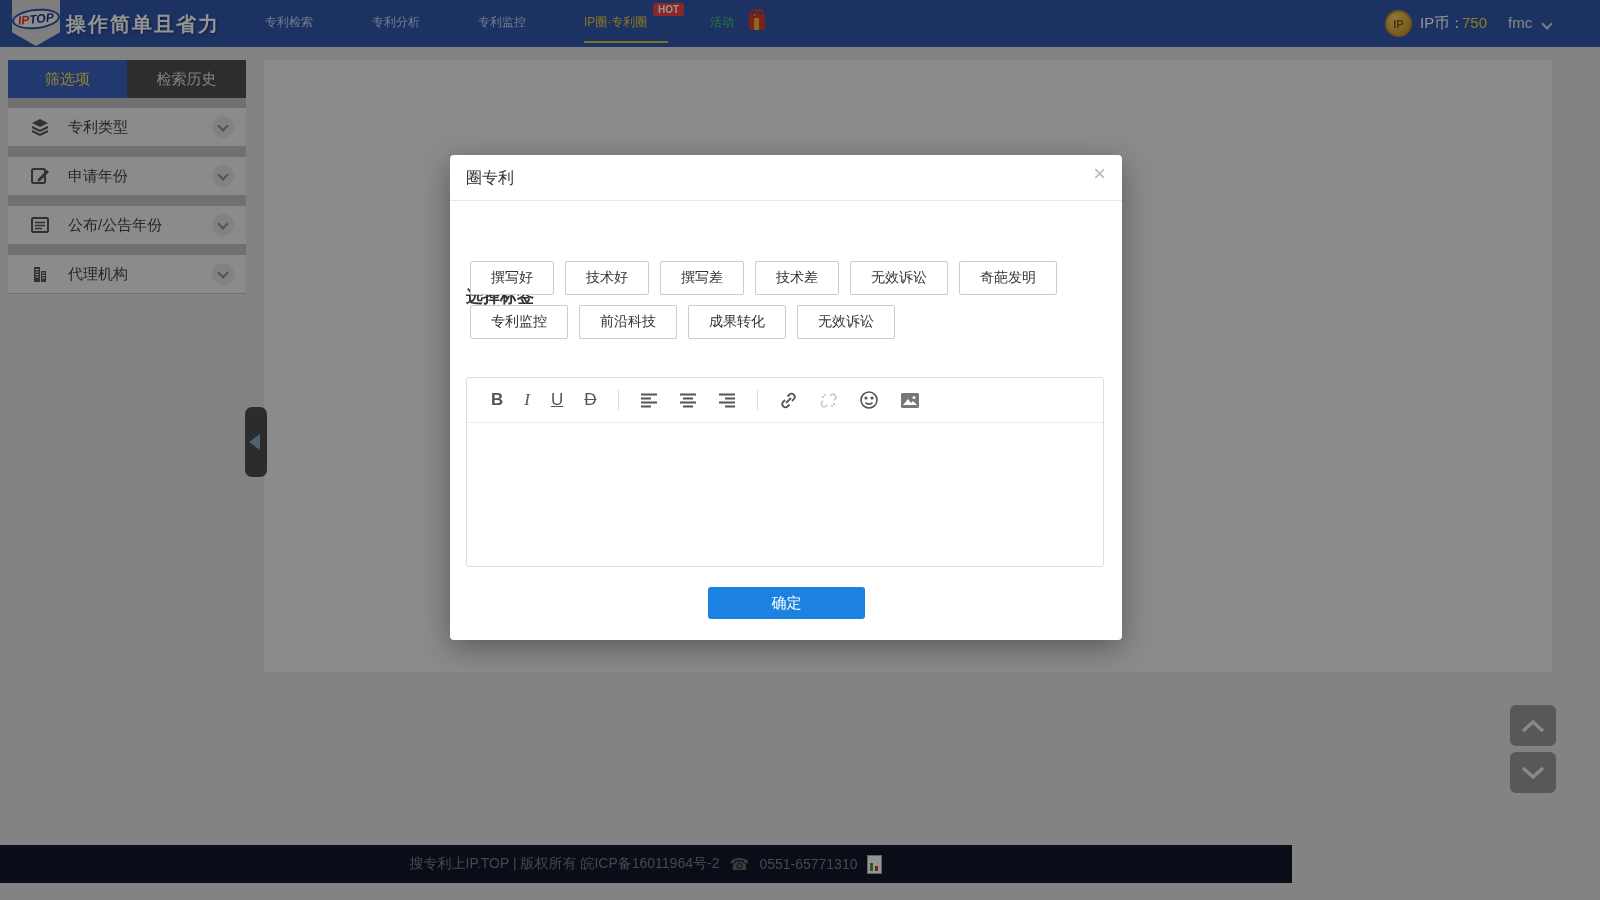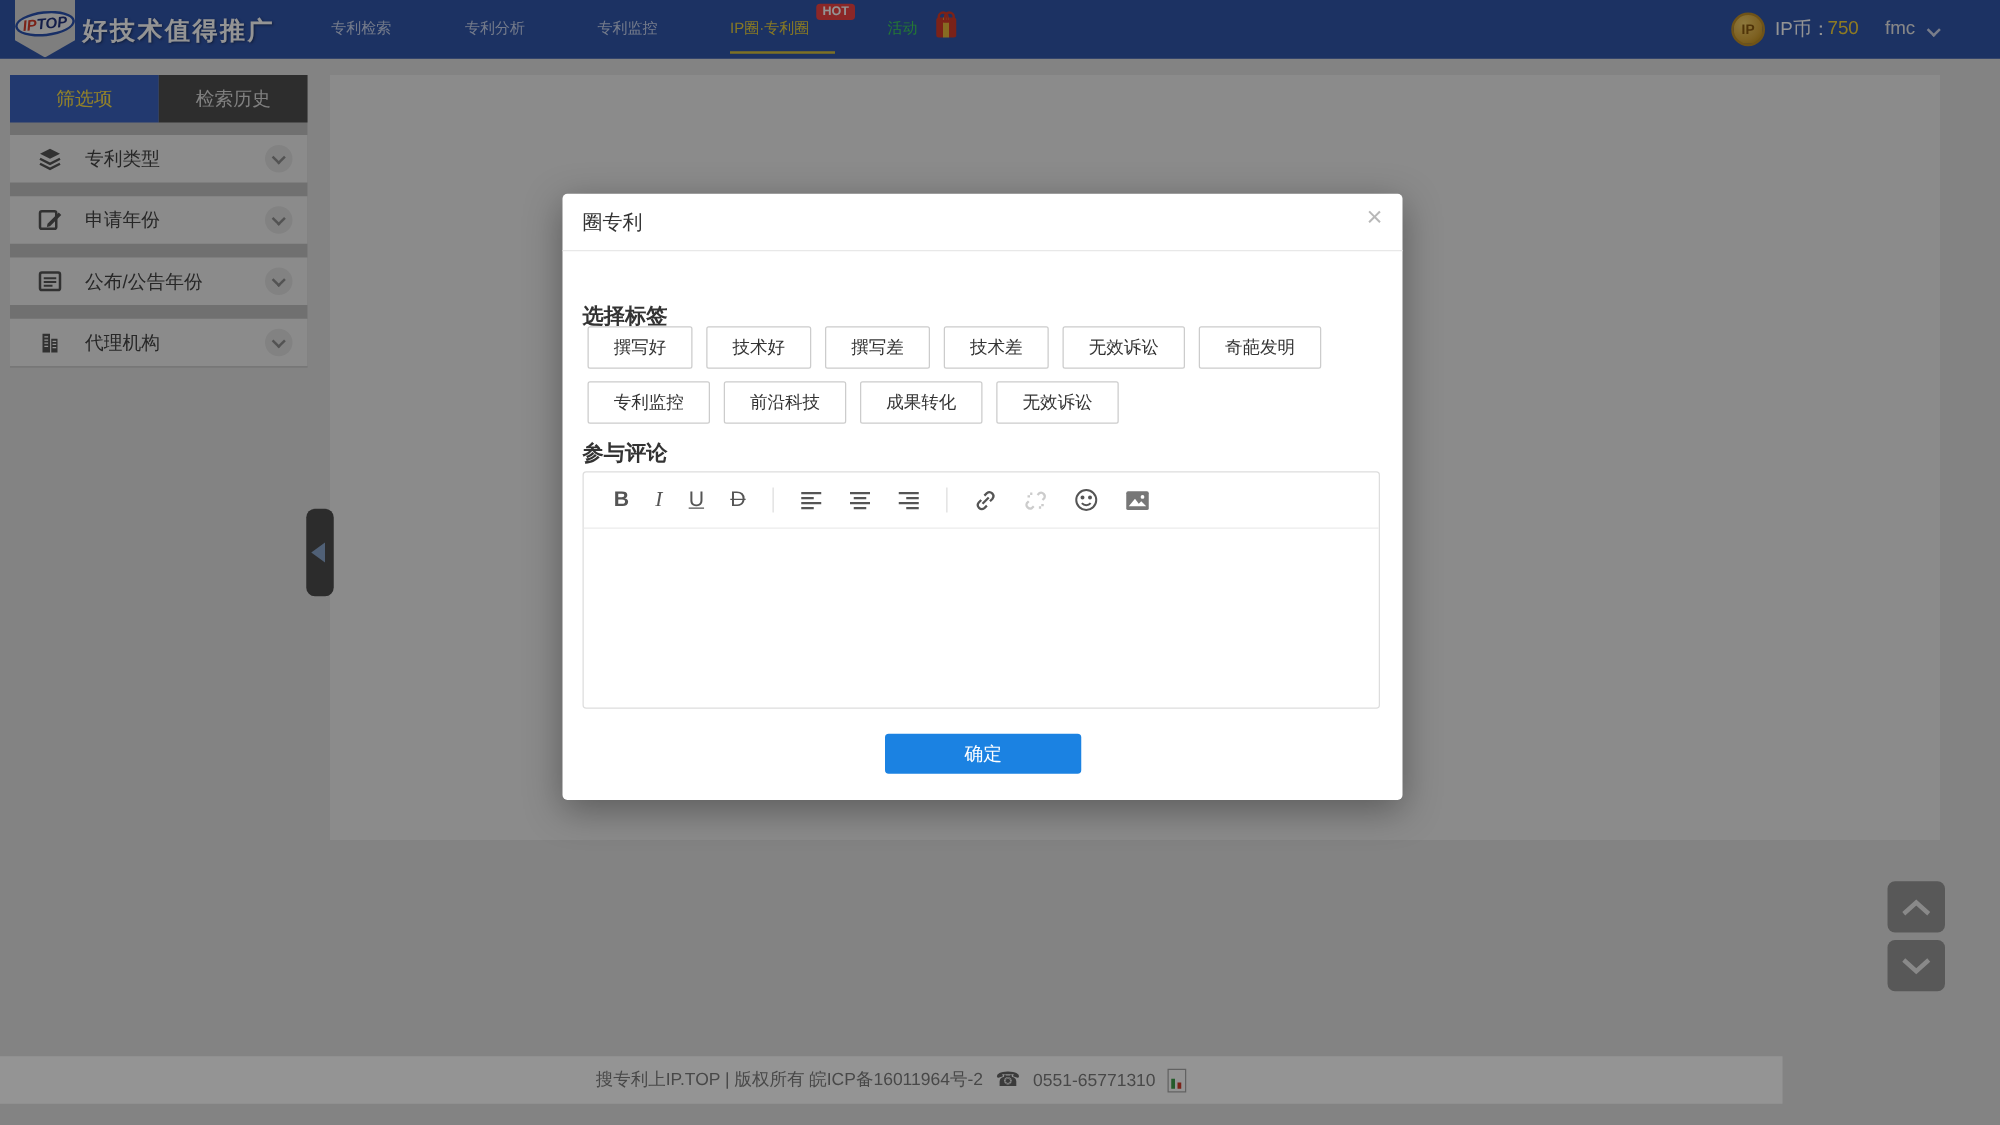--- a/index.html
+++ b/index.html
@@ -114,35 +114,35 @@
   .c-text { position:absolute; left:324px; top:621px; font-size:14px; color:#555; }
   .dashed { position:absolute; left:285px; top:651px; width:1255px; border-top:1px dashed #9db89f; }
 
   .collapse-handle { position:absolute; left:245px; top:407px; width:22px; height:70px; background:#4c4c4c; border-radius:7px; z-index:2; cursor:pointer; }
   .collapse-handle::after { content:""; position:absolute; left:4px; top:27px; width:0; height:0;
             border-top:8px solid transparent; border-bottom:8px solid transparent; border-right:11px solid #8aa6cc; }
 
   .scroll-btn { position:absolute; left:1510px; width:46px; height:41px; background:#989898; border:none; border-radius:6px; cursor:pointer; z-index:2; }
   .scroll-btn svg { display:block; margin:auto; }
 
-  .footer { position:absolute; left:0; top:845px; width:1426px; height:38px; background:#ffffff; display:flex;
+  .footer { position:absolute; left:0; top:845px; width:1292px; height:38px; background:#0f172a; display:flex;
             align-items:center; justify-content:center; gap:10px; font-size:14px; color:#7d7d7d; z-index:2; }
   .phone-ico { font-size:16px; color:#666; }
   .cnzz { width:15px; height:19px; background:#fff; border:1px solid #aaa; position:relative; }
   .cnzz::before { content:""; position:absolute; left:2px; bottom:2px; width:3px; height:8px; background:#3f9e4a; }
   .cnzz::after  { content:""; position:absolute; left:7px; bottom:2px; width:3px; height:5px; background:#d43c2a; }
 
   
   .dim { position:absolute; inset:0; background:rgba(0,0,0,0.42); z-index:50; }
   .modal { position:absolute; left:450px; top:155px; width:672px; height:485px; background:#fff; border-radius:4px;
            box-shadow:0 8px 30px rgba(0,0,0,.35); z-index:100; }
   .modal-title { position:absolute; left:16px; top:13px; font-size:16px; color:#333; }
   .modal-close { position:absolute; right:16px; top:8px; font-size:22px; color:#b8b8b8; cursor:pointer; line-height:1; }
   .modal-hr { position:absolute; left:0; top:45px; width:100%; border-top:1px solid #e8e8e8; }
-  .m-heading { position:absolute; left:16px; font-size:17px; font-weight:bold; color:#333; }
+  .m-heading { position:absolute; left:16px; font-size:17px; font-weight:bold; color:#333;margin-top:44px; }
   .m-tags { position:absolute; left:20px; top:106px; width:642px; display:flex; flex-wrap:wrap; gap:10px 11px; }
   .m-tag { height:34px; padding:0 20px; background:#fff; border:1px solid #ccc; border-radius:2px; font-size:14px; color:#333;
            display:flex; align-items:center; cursor:pointer; }
   .editor { position:absolute; left:16px; top:222px; width:638px; height:190px; border:1px solid #ddd; border-radius:3px; background:#fff; }
   .ed-toolbar { height:45px; border-bottom:1px solid #ececec; display:flex; align-items:center; gap:21px; padding-left:24px; }
   .ed-btn { color:#555; font-size:17px; cursor:pointer; display:flex; align-items:center; }
   .ed-b { font-weight:bold; } .ed-i { font-style:italic; font-family:"Liberation Serif",serif; }
   .ed-u { text-decoration:underline; } .ed-s { text-decoration:line-through; }
   .ed-sep { width:1px; height:20px; background:#ddd; }
   .ed-area { height:143px; cursor:text; }
@@ -151,21 +151,21 @@
 </style>
 </head>
 <body>
 
 <div class="stage">
 
   <div class="topbar">
     <div class="logo">
       <div class="logo-inner"><span class="logo-ip">IP</span><span class="logo-top">TOP</span></div>
     </div>
-    <div class="brand">好技术值得推广</div>
+    <div class="brand">操作简单且省力</div>
     <div class="nav-item" style="left:265px">专利检索</div>
     <div class="nav-item" style="left:372px">专利分析</div>
     <div class="nav-item" style="left:478px">专利监控</div>
     <div class="nav-item active" style="left:584px">IP圈·专利圈</div>
     <div class="nav-underline"></div>
     <div class="hot-badge">HOT</div>
     <div class="nav-item activity" style="left:710px">活动</div>
     <div class="gift"></div>
     <div class="coin">IP</div>
     <div class="ipcoin-label">IP币：</div>

